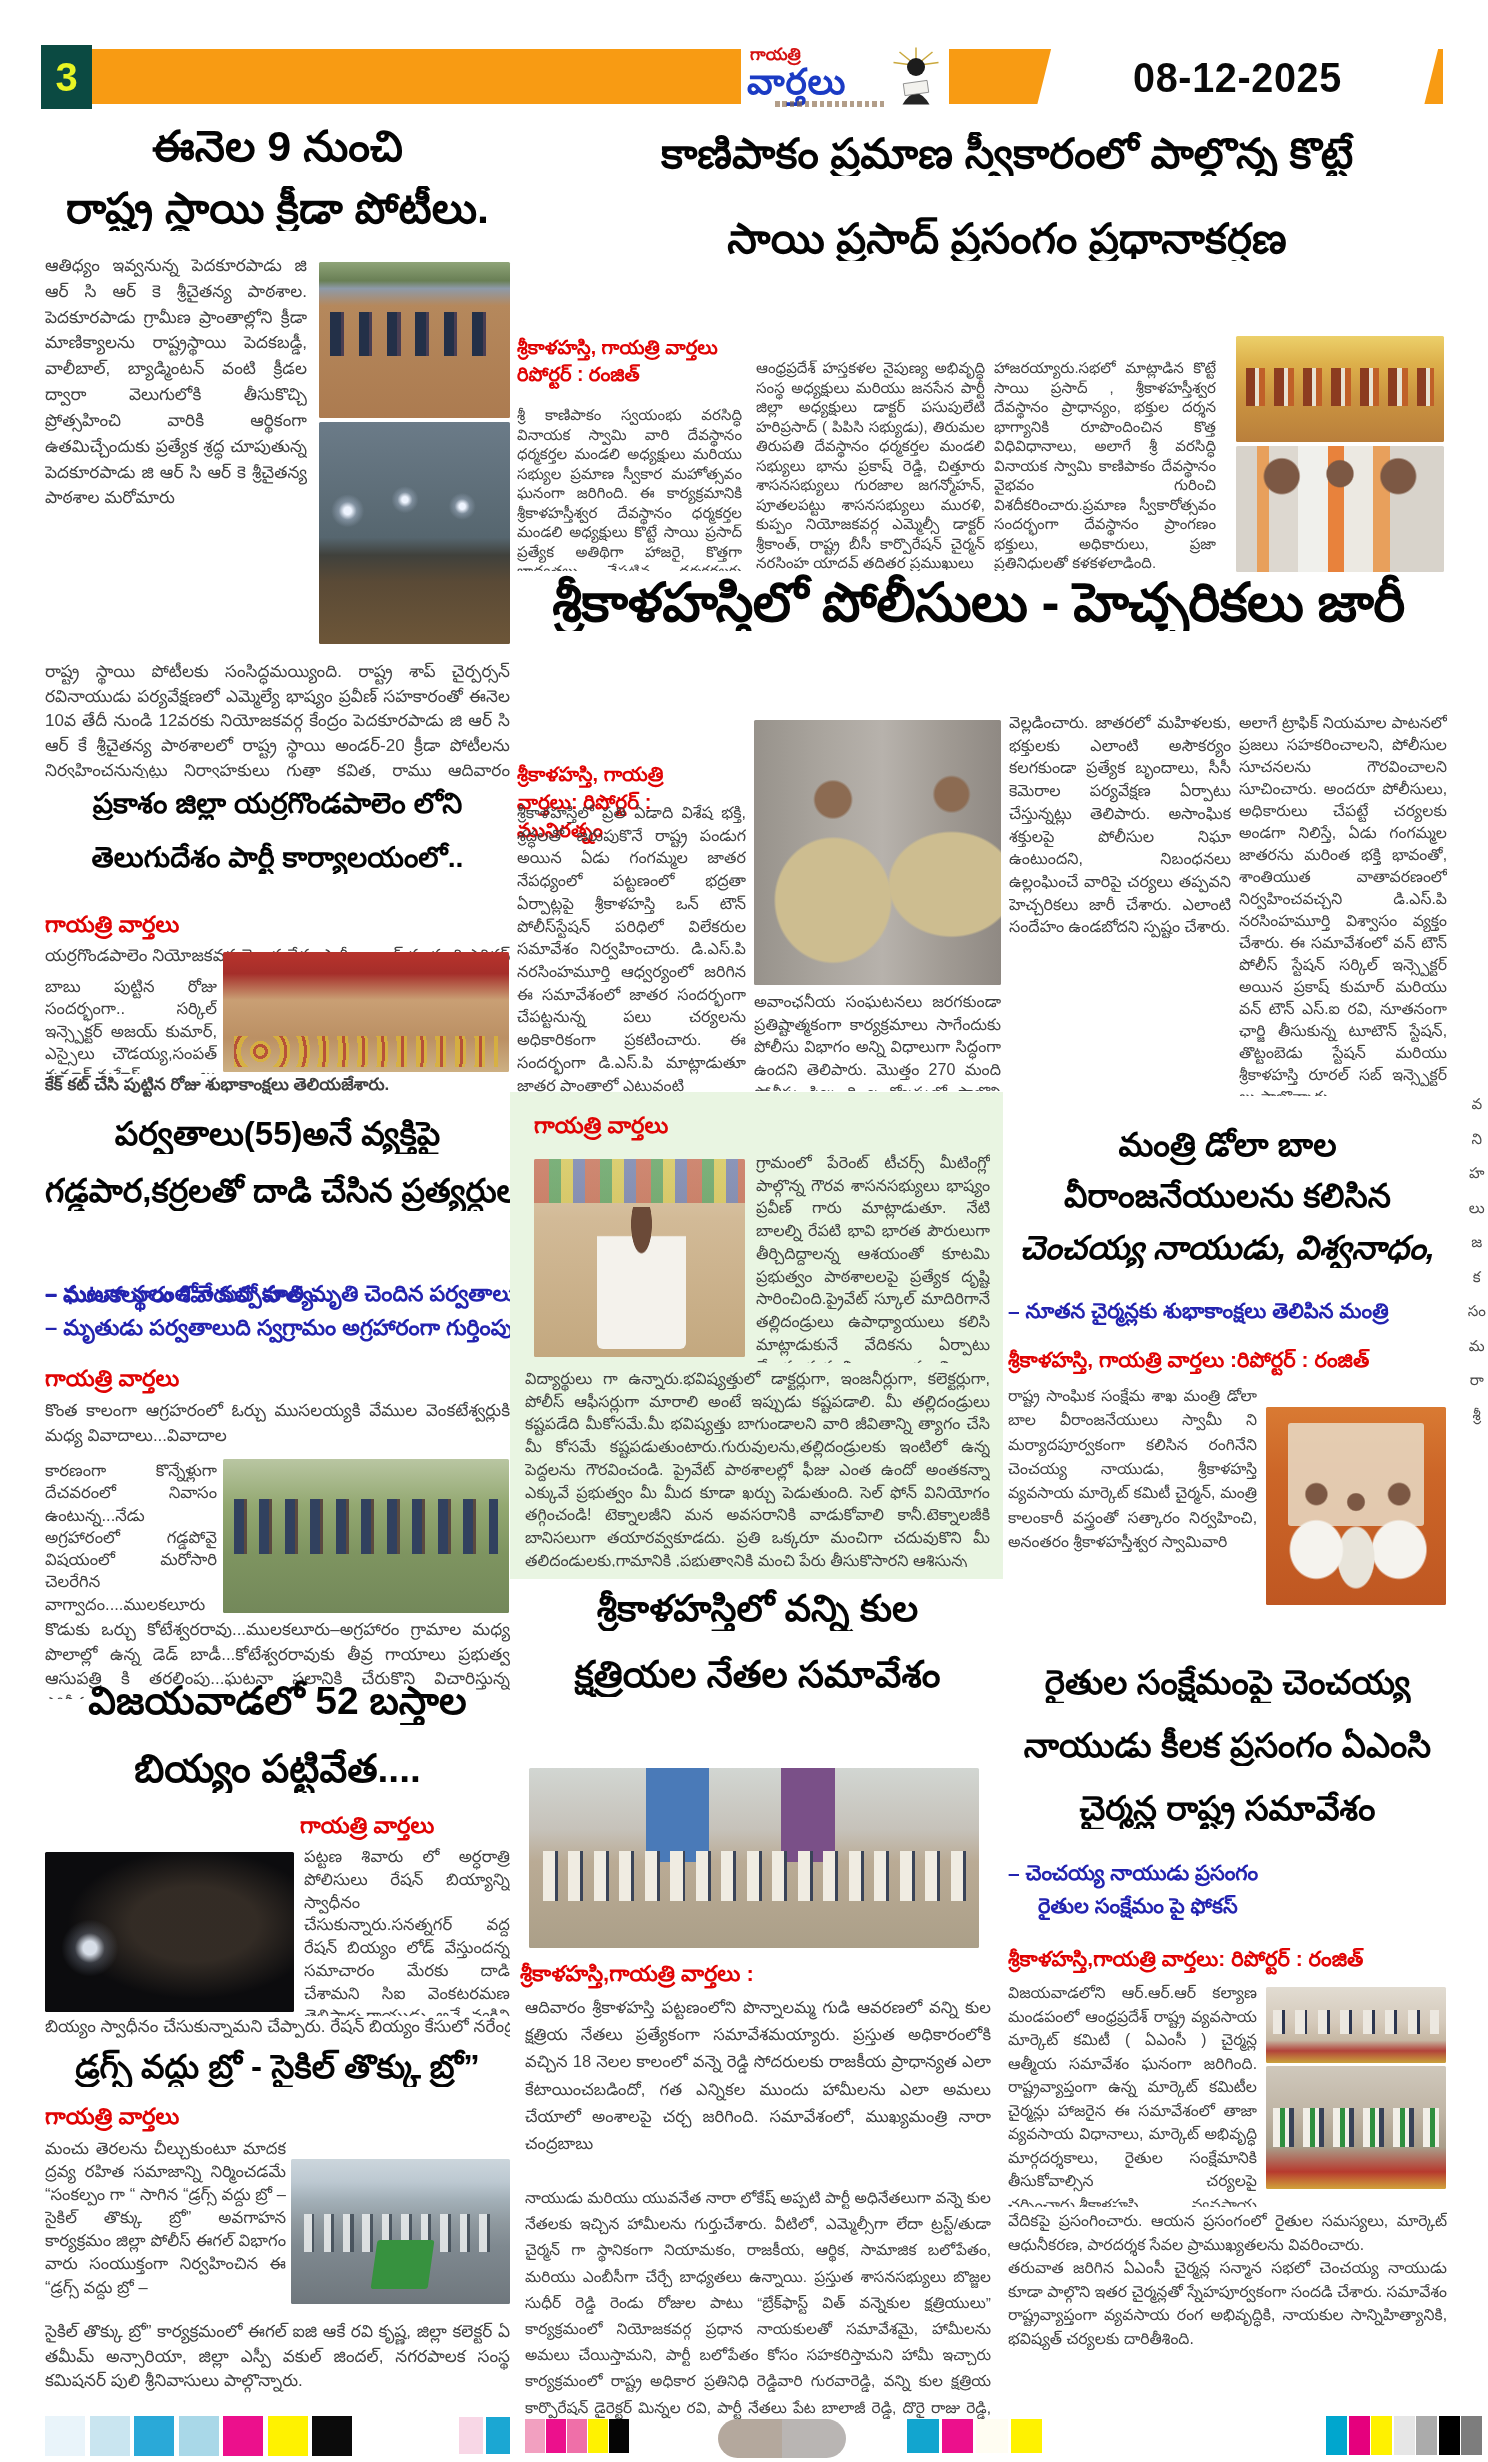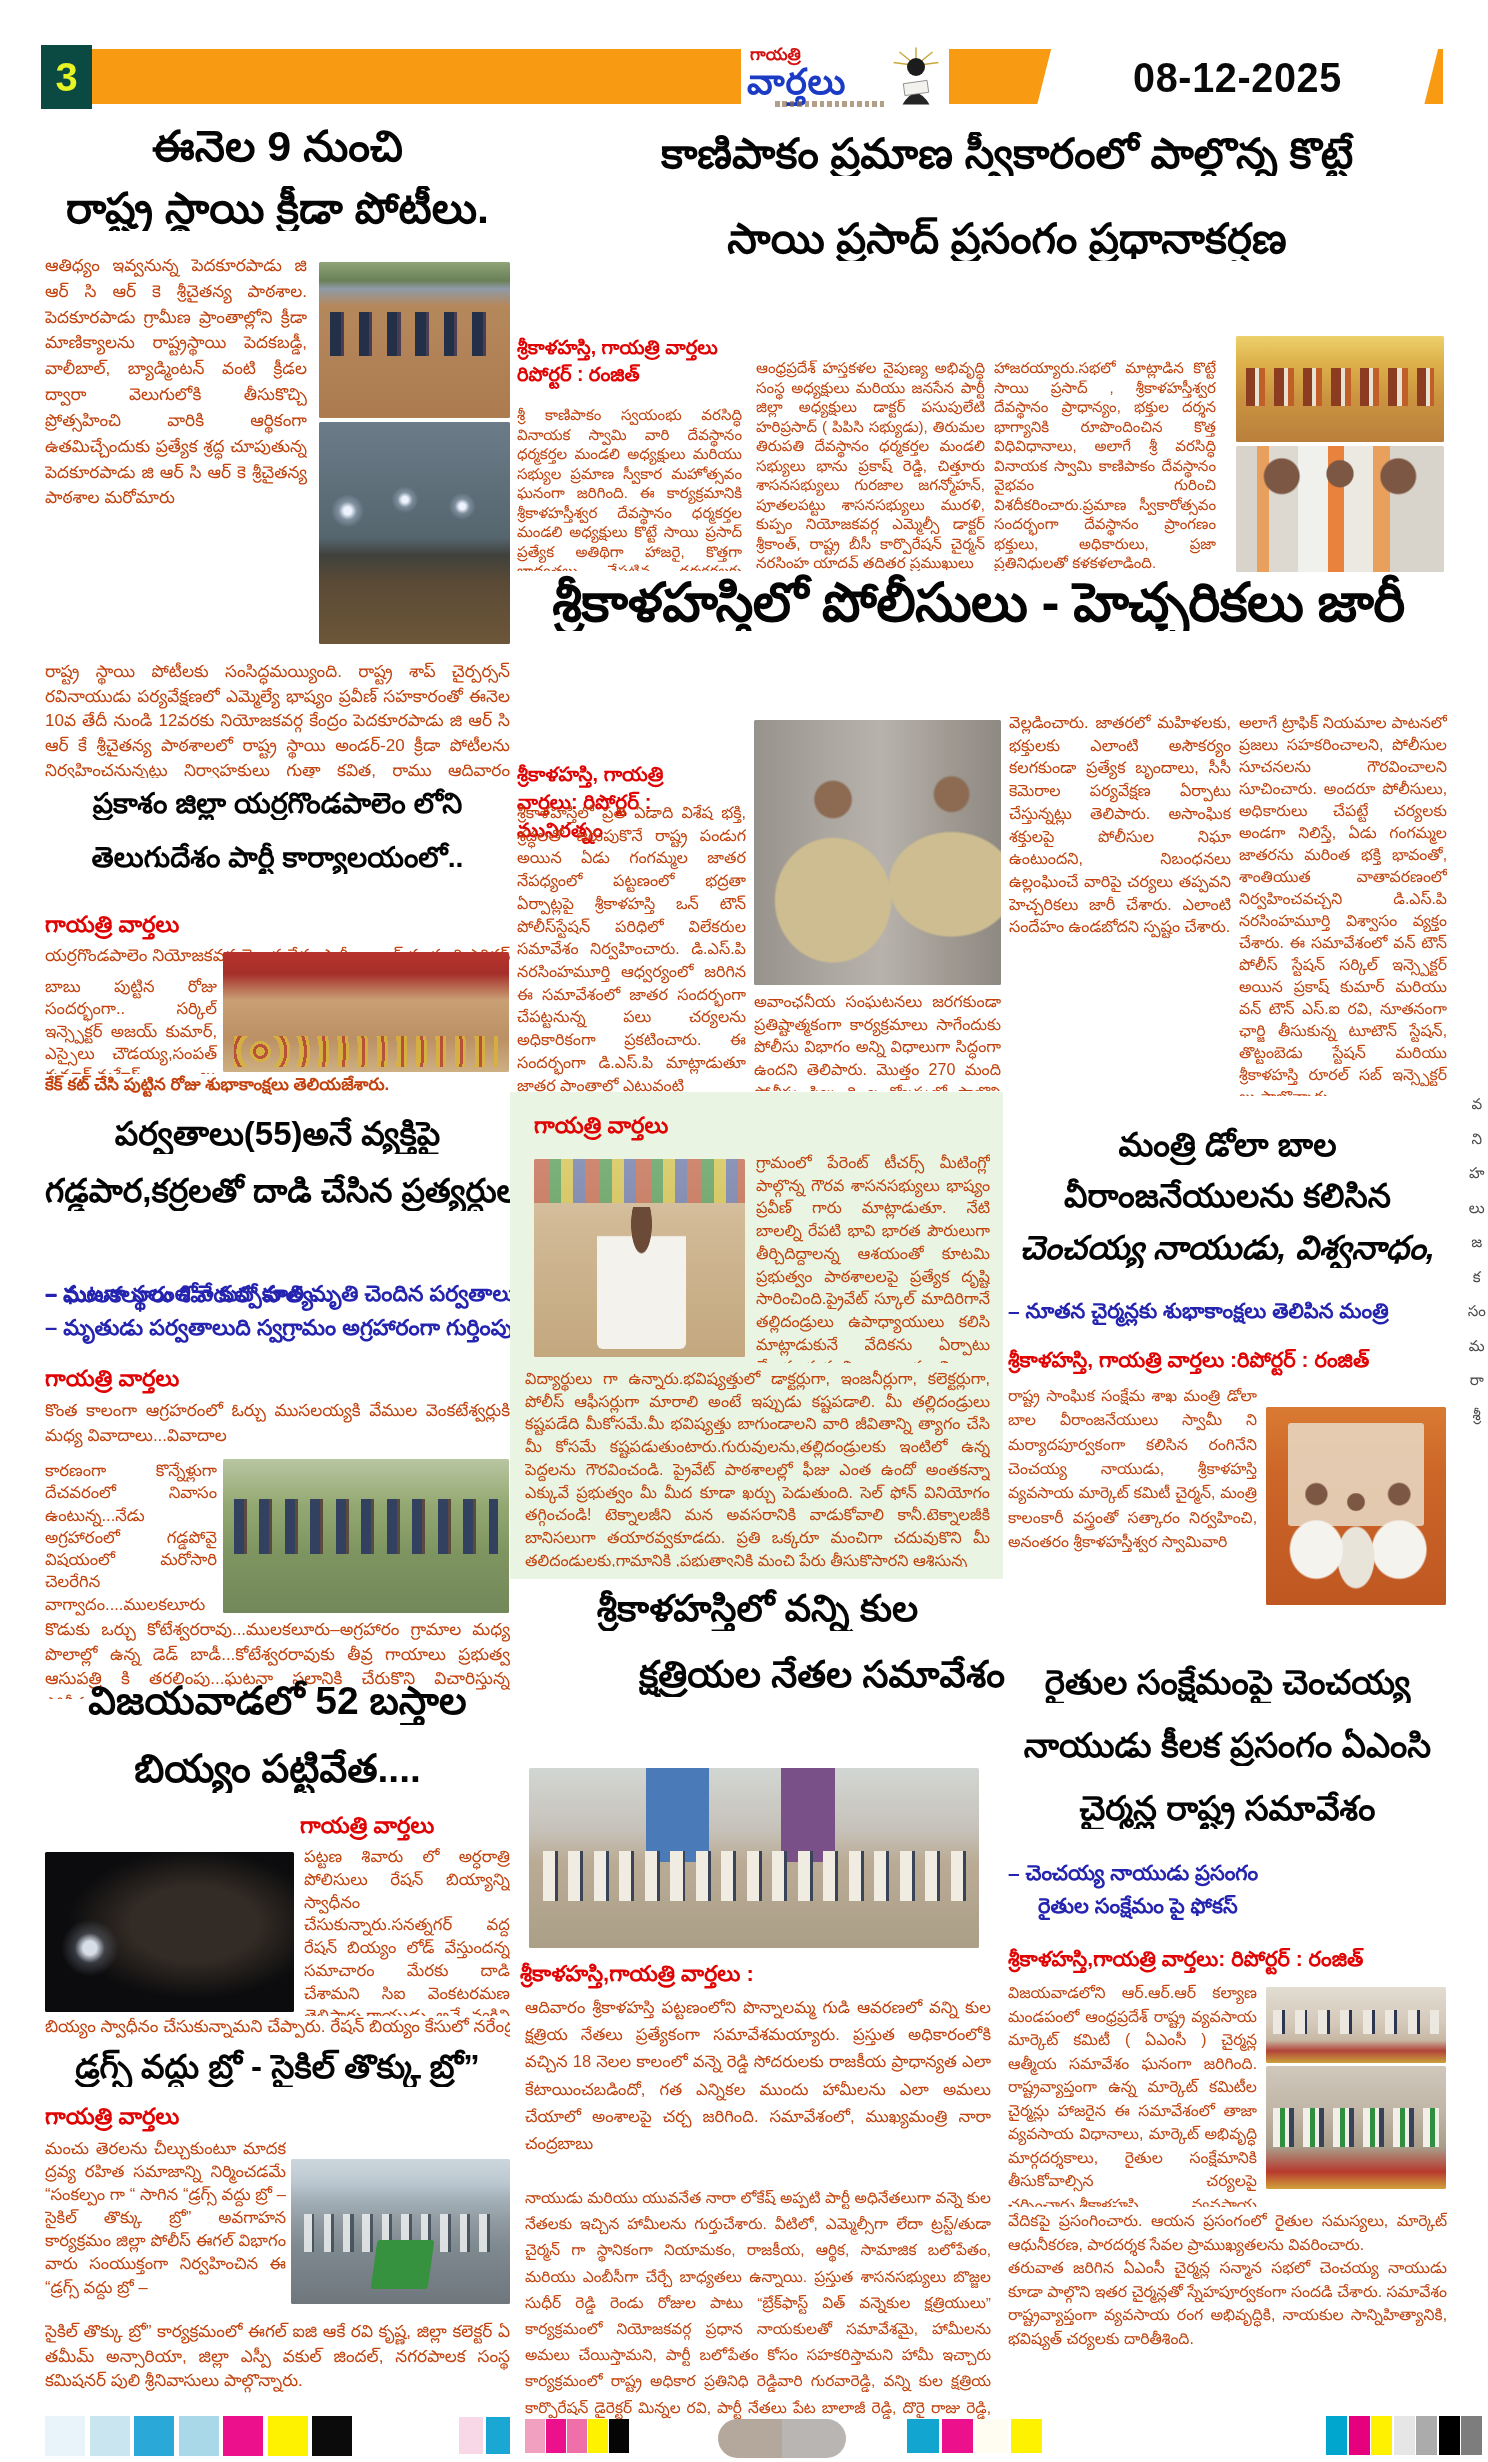--- a/index.html
+++ b/index.html
@@ -2,21 +2,21 @@
 <html style="font-size:12px"><head>
 <meta charset="utf-8">
 <style>
   html,body{margin:0;padding:0;background:#ffffff;}
   .page{position:relative;width:1488px;height:2462px;background:#ffffff;overflow:hidden;
         font-family:"Liberation Sans","DejaVu Sans",sans-serif;color:#111;}
   .abs{position:absolute;}
   .hl{font-weight:900;color:#050505;text-align:center;line-height:1.05;white-space:nowrap;overflow:hidden;}
   .byline{color:#e00404;font-weight:700;white-space:nowrap;overflow:hidden;}
   .bullet{color:#2424b0;font-weight:700;white-space:nowrap;overflow:hidden;}
-  .body{text-align:justify;color:#c2410c;overflow:hidden;}
+  .body{text-align:justify;color:#404040;overflow:hidden;}
   .pre{white-space:pre-line;}
   
   .hdr-bar{background:#f89b13;}
   .pagenum{background:#0b4a42;color:#e8f524;font-weight:700;display:flex;align-items:center;justify-content:center;}
   .logo-panel{background:#ffffff;z-index:3;}
   .logo-top{color:#d41111;font-weight:700;}
   .logo-main{color:#1b3bc4;font-weight:900;letter-spacing:0.7px;}
   .logo-tag{background:repeating-linear-gradient(90deg,#8a6a4a 0 4.5px,transparent 4.5px 7.5px);opacity:.65;}
   .date-panel{background:#ffffff;transform:skewX(-14deg);z-index:2;display:flex;align-items:center;justify-content:center;}
   .date-text{transform:skewX(14deg) scaleX(.92);font-weight:900;color:#0a0a0a;letter-spacing:0.7px;}
@@ -194,21 +194,21 @@
   <section>
     <div class="abs greenbox" style="left:510px;top:1092px;width:493px;height:487px;"></div>
     <div class="abs byline" style="left:534px;top:1113px;width:450px;font-size:22.5px;">గాయత్రి వార్తలు</div>
     <div class="ph ph-mla" style="left:534px;top:1159px;width:211px;height:198px;"></div>
     <div class="abs body" style="left:756px;top:1152px;width:234px;height:211px;font-size:16px;line-height:1.42;">గ్రామంలో పేరెంట్ టీచర్స్ మీటింగ్లో పాల్గొన్న గౌరవ శాసనసభ్యులు  భాష్యం ప్రవీణ్ గారు మాట్లాడుతూ. నేటి బాలల్ని రేపటి భావి భారత పౌరులుగా తీర్చిదిద్దాలన్న ఆశయంతో కూటమి ప్రభుత్వం పాఠశాలలపై ప్రత్యేక దృష్టి సారించింది.ప్రైవేట్ స్కూల్ మాదిరిగానే తల్లిదండ్రులు ఉపాధ్యాయులు కలిసి మాట్లాడుకునే వేదికను ఏర్పాటు చేశారు మన విద్యాశాఖ మంత్రి నారా లోకేష్ గారు.ఇప్పుడు మీరందరూ</div>
     <div class="abs body" style="left:525px;top:1368px;width:465px;height:199px;font-size:16px;line-height:1.42;">విద్యార్థులు గా ఉన్నారు.భవిష్యత్తులో డాక్టర్లుగా, ఇంజనీర్లుగా, కలెక్టర్లుగా, పోలీస్ ఆఫీసర్లుగా మారాలి అంటే ఇప్పుడు కష్టపడాలి. మీ తల్లిదండ్రులు కష్టపడేది మీకోసమే.మీ భవిష్యత్తు బాగుండాలని వారి జీవితాన్ని త్యాగం చేసి మీ కోసమే కష్టపడుతుంటారు.గురువులను,తల్లిదండ్రులకు ఇంటిలో ఉన్న పెద్దలను గౌరవించండి. ప్రైవేట్ పాఠశాలల్లో ఫీజు ఎంత ఉందో అంతకన్నా ఎక్కువే ప్రభుత్వం మీ మీద కూడా ఖర్చు పెడుతుంది. సెల్ ఫోన్ వినియోగం తగ్గించండి! టెక్నాలజీని మన అవసరానికి వాడుకోవాలి కానీ.టెక్నాలజీకి బానిసలుగా తయారవ్వకూడదు. ప్రతి ఒక్కరూ మంచిగా చదువుకొని మీ తల్లిదండ్రులకు,గ్రామానికి ,ప్రభుత్వానికి మంచి పేరు తీసుకొస్తారని ఆశిస్తున్న</div>
   </section>
 
   <section>
     <div class="abs hl" style="left:510px;top:1587px;width:495px;font-size:37px;line-height:1.2;">శ్రీకాళహస్తిలో వన్ని కుల</div>
-    <div class="abs hl" style="left:510px;top:1653px;width:495px;font-size:37px;line-height:1.2;text-align:right;">క్షత్రియల నేతల సమావేశం</div>
+    <div class="abs hl" style="left:510px;top:1653px;width:495px;font-size:37px;line-height:1.2;">క్షత్రియల నేతల సమావేశం</div>
     <div class="ph ph-van" style="left:529px;top:1768px;width:450px;height:180px;"></div>
     <div class="abs byline" style="left:520px;top:1961px;width:465px;font-size:22px;">శ్రీకాళహస్తి,గాయత్రి వార్తలు :</div>
     <div class="abs body" style="left:525px;top:1994px;width:466px;height:189px;font-size:16.5px;line-height:1.65;">ఆదివారం శ్రీకాళహస్తి పట్టణంలోని పొన్నాలమ్మ గుడి ఆవరణలో వన్ని కుల క్షత్రియ నేతలు ప్రత్యేకంగా సమావేశమయ్యారు. ప్రస్తుత అధికారంలోకి వచ్చిన 18 నెలల కాలంలో వన్నె రెడ్డి సోదరులకు రాజకీయ ప్రాధాన్యత ఎలా కేటాయించబడిందో, గత ఎన్నికల ముందు హామీలను ఎలా అమలు చేయాలో అంశాలపై చర్చ జరిగింది. సమావేశంలో, ముఖ్యమంత్రి  నారా చంద్రబాబు</div>
     <div class="abs body" style="left:525px;top:2185px;width:466px;height:234px;font-size:15.4px;line-height:1.7;">నాయుడు మరియు యువనేత నారా లోకేష్ అప్పటి పార్టీ అధినేతలుగా వన్నె కుల నేతలకు ఇచ్చిన హామీలను గుర్తుచేశారు. వీటిలో, ఎమ్మెల్సీగా లేదా ట్రస్ట్/తుడా చైర్మన్ గా స్థానికంగా నియామకం, రాజకీయ, ఆర్థిక, సామాజిక బలోపేతం, మరియు ఎంబీసీగా చేర్చే బాధ్యతలు ఉన్నాయి. ప్రస్తుత శాసనసభ్యులు బొజ్జల సుధీర్ రెడ్డి  రెండు రోజుల పాటు “బ్రేక్‌ఫాస్ట్ విత్ వన్నెకుల క్షత్రియులు” కార్యక్రమంలో నియోజకవర్గ ప్రధాన నాయకులతో సమావేశమై, హామీలను అమలు చేయిస్తామని, పార్టీ బలోపేతం కోసం సహకరిస్తామని హామీ ఇచ్చారు కార్యక్రమంలో రాష్ట్ర అధికార ప్రతినిధి రెడ్డివారి గురవారెడ్డి, వన్ని కుల క్షత్రియ కార్పొరేషన్ డైరెక్టర్ మిన్నల రవి, పార్టీ నేతలు పేట  బాలాజీ రెడ్డి, దొరై రాజు రెడ్డి, ముని రెడ్డి, సోయిండి. ఈశ్వర్ రెడ్డి, ప్రతాపరెడ్డి, మురళి, గంగిరెడ్డి, నాగరాజా, మస్తాన్ రెడ్డి, శివారెడ్డి, మునయ్య, మునిసుబ్బారెడ్డి, ఆనంద్ రెడ్డి, పురుషోత్తం, సుబ్రహ్మణ్యం తదితరులు పాల్గొన్నారు. సమావేశంలో వన్నె కుల నేతలు కమ్యూనిటీ భవనానికి రెండు ఎకరాల స్థలం, హామీల అమలు మరియు రాజకీయ, సామాజిక ప్రాధాన్యతలను త్వరగా కల్పించాలని విజ్ఞప్తి చేశారు.</div>
   </section>
 
   <section>
     <div class="abs hl" style="left:1008px;top:1125px;width:439px;font-size:33px;line-height:1.2;">మంత్రి డోలా బాల</div>
     <div class="abs hl" style="left:1008px;top:1176px;width:439px;font-size:33px;line-height:1.2;">వీరాంజనేయులను కలిసిన</div>
     <div class="abs hl" style="left:1008px;top:1228px;width:439px;font-size:33px;line-height:1.2;font-style:italic;">చెంచయ్య నాయుడు, విశ్వనాధం,</div>

